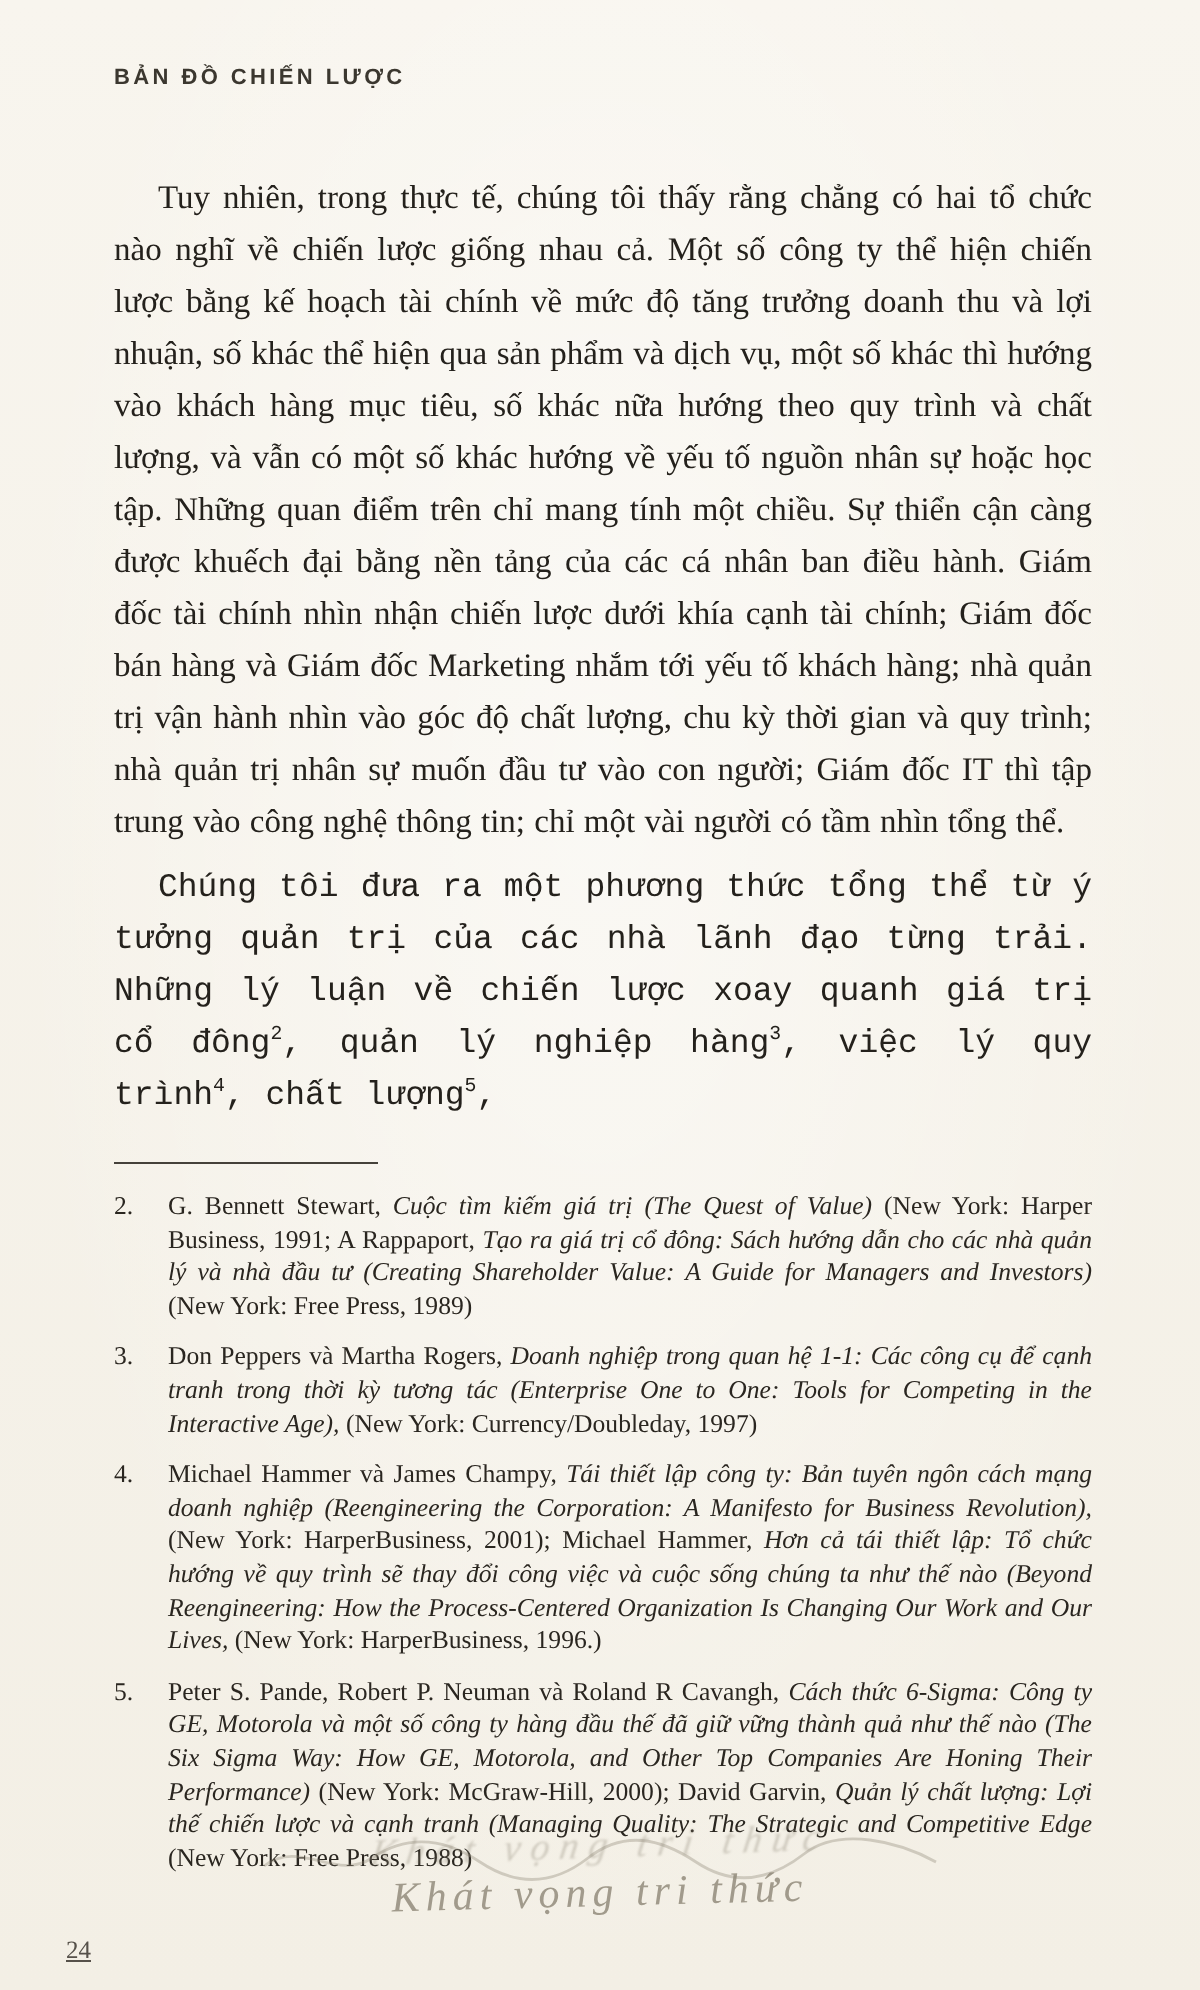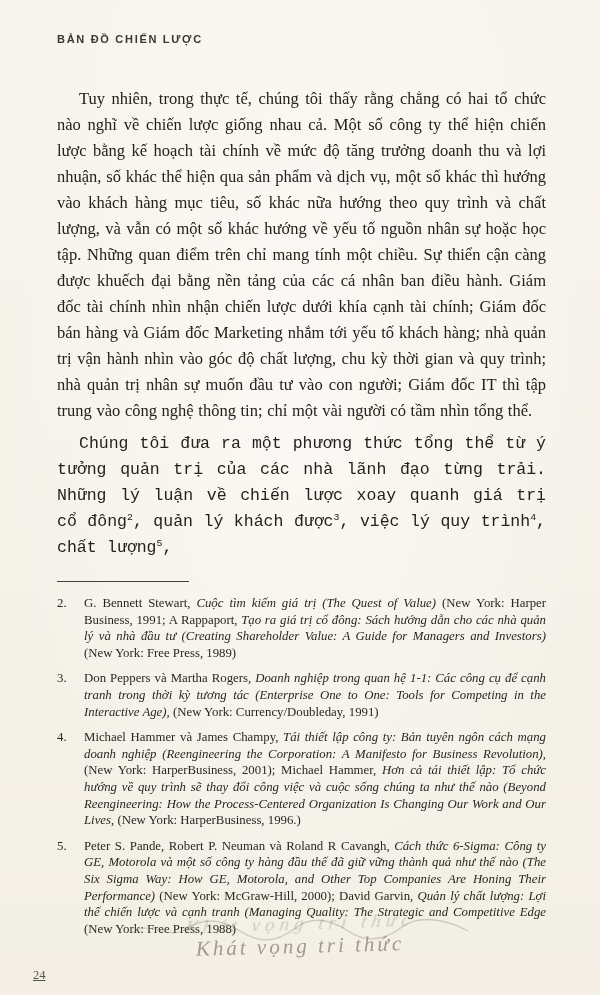--- a/index.html
+++ b/index.html
@@ -101,28 +101,28 @@
 </head>
 <body>
 
 <div class="page">
 
   <div class="running-header">BẢN ĐỒ CHIẾN LƯỢC</div>
 
   <div class="content">
     <div>
         <div class="para indent"><span>Tuy nhiên, trong thực tế, chúng tôi thấy rằng chẳng có hai tổ chức nào nghĩ về chiến lược giống nhau cả. Một số công ty thể hiện chiến lược bằng kế hoạch tài chính về mức độ tăng trưởng doanh thu và lợi nhuận, số khác thể hiện qua sản phẩm và dịch vụ, một số khác thì hướng vào khách hàng mục tiêu, số khác nữa hướng theo quy trình và chất lượng, và vẫn có một số khác hướng về yếu tố nguồn nhân sự hoặc học tập. Những quan điểm trên chỉ mang tính một chiều. Sự thiển cận càng được khuếch đại bằng nền tảng của các cá nhân ban điều hành. Giám đốc tài chính nhìn nhận chiến lược dưới khía cạnh tài chính; Giám đốc bán hàng và Giám đốc Marketing nhắm tới yếu tố khách hàng; nhà quản trị vận hành nhìn vào góc độ chất lượng, chu kỳ thời gian và quy trình; nhà quản trị nhân sự muốn đầu tư vào con người; Giám đốc IT thì tập trung vào công nghệ thông tin; chỉ một vài người có tầm nhìn tổng thể.</span></div>
-        <div class="para indent"><span>Chúng tôi đưa ra một phương thức tổng thể từ ý tưởng quản trị của các nhà lãnh đạo từng trải. Những lý luận về chiến lược xoay quanh giá trị cổ đông</span><sup>2</sup><span>, quản lý khách được</span><sup>3</sup><span>, việc lý quy trình</span><sup>4</sup><span>, chất lượng</span><sup>5</sup><span>,</span></div>
+        <div class="para indent"><span>Chúng tôi đưa ra một phương thức tổng thể từ ý tưởng quản trị của các nhà lãnh đạo từng trải. Những lý luận về chiến lược xoay quanh giá trị cổ đông</span><sup>2</sup><span>, quản lý nghiệp hàng</span><sup>3</sup><span>, việc lý quy trình</span><sup>4</sup><span>, chất lượng</span><sup>5</sup><span>,</span></div>
       </div>
 
     <div class="fn-rule"></div>
 
     <div>
         <div class="footnote"><span class="fn-num">2.</span><span>G. Bennett Stewart, </span><i>Cuộc tìm kiếm giá trị (The Quest of Value)</i><span> (New York: Harper Business, 1991; A Rappaport, </span><i>Tạo ra giá trị cổ đông: Sách hướng dẫn cho các nhà quản lý và nhà đầu tư (Creating Shareholder Value: A Guide for Managers and Investors)</i><span> (New York: Free Press, 1989)</span></div>
-        <div class="footnote"><span class="fn-num">3.</span><span>Don Peppers và Martha Rogers, </span><i>Doanh nghiệp trong quan hệ 1-1: Các công cụ để cạnh tranh trong thời kỳ tương tác (Enterprise One to One: Tools for Competing in the Interactive Age),</i><span> (New York: Currency/Doubleday, 1991)</span></div>
+        <div class="footnote"><span class="fn-num">3.</span><span>Don Peppers và Martha Rogers, </span><i>Doanh nghiệp trong quan hệ 1-1: Các công cụ để cạnh tranh trong thời kỳ tương tác (Enterprise One to One: Tools for Competing in the Interactive Age),</i><span> (New York: Currency/Doubleday, 1997)</span></div>
         <div class="footnote"><span class="fn-num">4.</span><span>Michael Hammer và James Champy, </span><i>Tái thiết lập công ty: Bản tuyên ngôn cách mạng doanh nghiệp (Reengineering the Corporation: A Manifesto for Business Revolution),</i><span> (New York: HarperBusiness, 2001); Michael Hammer, </span><i>Hơn cả tái thiết lập: Tổ chức hướng về quy trình sẽ thay đổi công việc và cuộc sống chúng ta như thế nào (Beyond Reengineering: How the Process-Centered Organization Is Changing Our Work and Our Lives,</i><span> (New York: HarperBusiness, 1996.)</span></div>
         <div class="footnote"><span class="fn-num">5.</span><span>Peter S. Pande, Robert P. Neuman và Roland R Cavangh, </span><i>Cách thức 6-Sigma: Công ty GE, Motorola và một số công ty hàng đầu thế đã giữ vững thành quả như thế nào (The Six Sigma Way: How GE, Motorola, and Other Top Companies Are Honing Their Performance)</i><span> (New York: McGraw-Hill, 2000); David Garvin, </span><i>Quản lý chất lượng: Lợi thế chiến lược và cạnh tranh (Managing Quality: The Strategic and Competitive Edge</i><span> (New York: Free Press, 1988)</span></div>
       </div>
   </div>
 
   <svg class="wm-squiggle" width="340" height="26" viewBox="0 0 340 26">
     <path d="M2 16 C 20 2, 38 24, 56 12 S 92 2, 110 14 S 146 26, 164 12 S 200 2, 218 14 S 254 24, 272 10 S 320 4, 338 14" fill="none" stroke="#8d8676" stroke-width="1.4" opacity="0.8"></path>
   </svg>
 
   <div class="watermark wm-ghost">Khát vọng tri thức</div>

